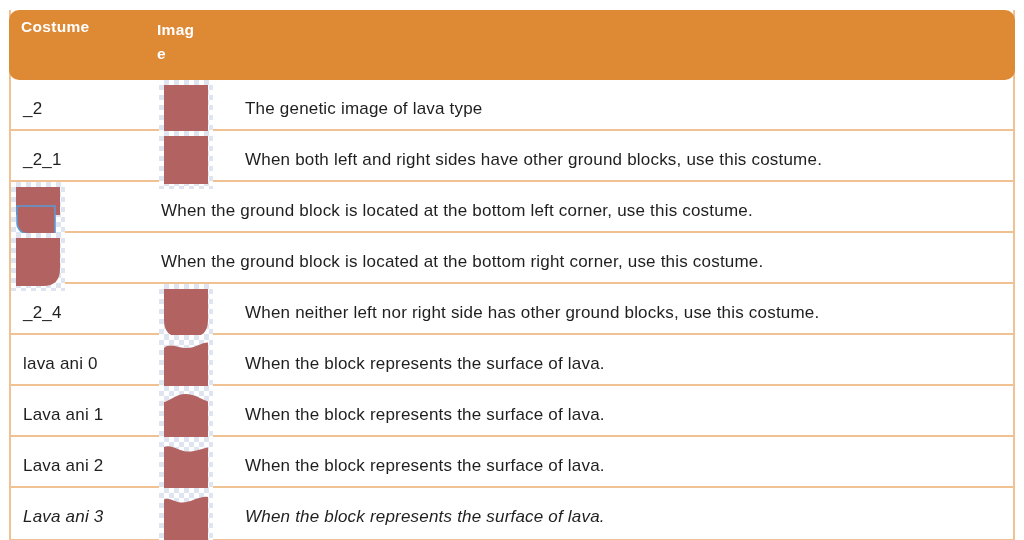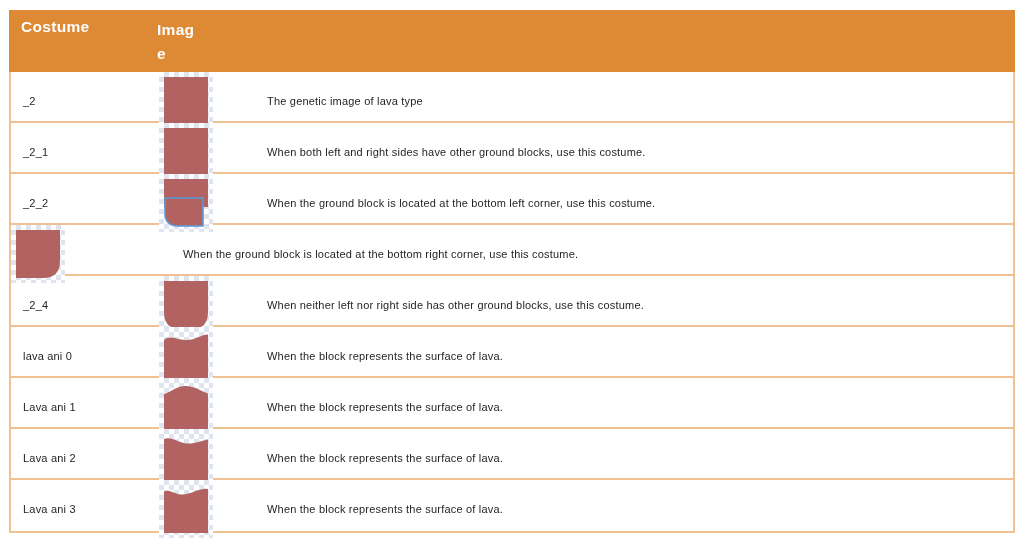--- a/index.html
+++ b/index.html
@@ -23,54 +23,55 @@
     background:#fff;
   }
   .thead{
     display:grid;
     grid-template-columns:148px 84px 1fr;
     background:var(--header-bg);
     color:var(--header-text);
     font-weight:bold;
     font-size:15.5px;
     letter-spacing:.3px;
-    height:62px;
+    height:70px;
     padding-top:8px;
     margin:0 -2px;  
+    border-radius:10px;
   }
   .th-costume{padding-left:12px;}
   .th-image span{display:inline-block;width:44px;word-break:break-all;line-height:1.55;}
   .tr{
     display:grid;
     grid-template-columns:148px 84px 1fr;
     align-items:center;
     height:51px;
     border-bottom:2px solid var(--row-border);
     color:var(--body-text);
-    font-size:11px;
+    font-size:17px;
     letter-spacing:.2px;
     overflow:visible;
   }
-  .tr:last-child{border-bottom:none;}
+  .tr:last-child{border-bottom:none;font-style:italic;}
   .td-costume{padding-left:12px;}
   .td-image{display:flex;align-items:center;height:100%;}
   .swatch{
     position:relative;
     z-index:2;
     display:inline-block;
     padding:5px;
     background:
       linear-gradient(45deg, var(--checker-dark) 25%, transparent 25%, transparent 75%, var(--checker-dark) 75%),
       linear-gradient(45deg, var(--checker-dark) 25%, var(--checker-light) 25%, var(--checker-light) 75%, var(--checker-dark) 75%);
     background-size:10px 10px;
     background-position:0 0,5px 5px;
     line-height:0;
   }
   .swatch svg{display:block;}
-  .td-meaning{padding-left:2px;white-space:nowrap;margin-left:22px;}
+  .td-meaning{padding-left:2px;white-space:nowrap;}
 </style>
 </head>
 <body>
 
 <div class="table">
   <div class="thead">
     <div class="th th-costume">Costume</div>
     <div class="th th-image"><span>Image</span></div>
   </div>
   <div class="tbody">
@@ -90,21 +91,20 @@
     <div class="td td-image">
       <span class="swatch">
             <svg width="44" height="48" viewBox="0 0 44 48">
               <path d="M0 0 H44 V48 H0 Z" fill="#B16261"></path>
             </svg>
           </span>
     </div>
     <div class="td td-meaning">When both left and right sides have other ground blocks, use this costume.</div>
   </div>
       <div class="tr">
-    <div class="td td-costume">_2_2</div>
     <div class="td td-image">
       <span class="swatch">
             <svg width="44" height="48" viewBox="0 0 44 48">
               <path d="M0 0 H44 V28 H0 Z" fill="#B16261"></path>
               <path d="M1 19 H39 V47 H14 Q1 47 1 34 Z" fill="#B16261" stroke="#5B9BD5" stroke-width="1.6"></path>
             </svg>
           </span>
     </div>
     <div class="td td-meaning">When the ground block is located at the bottom left corner, use this costume.</div>
   </div>

